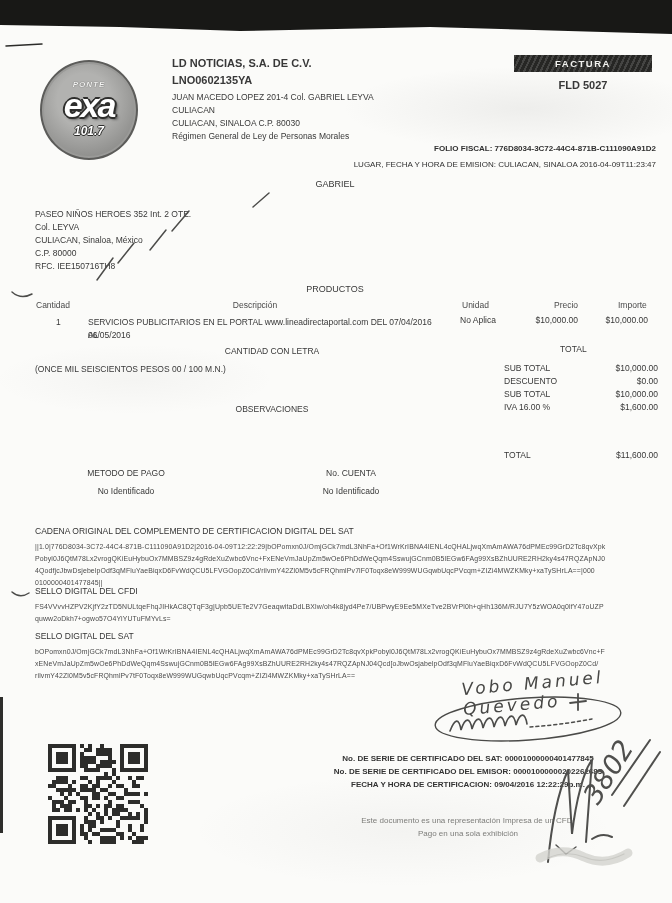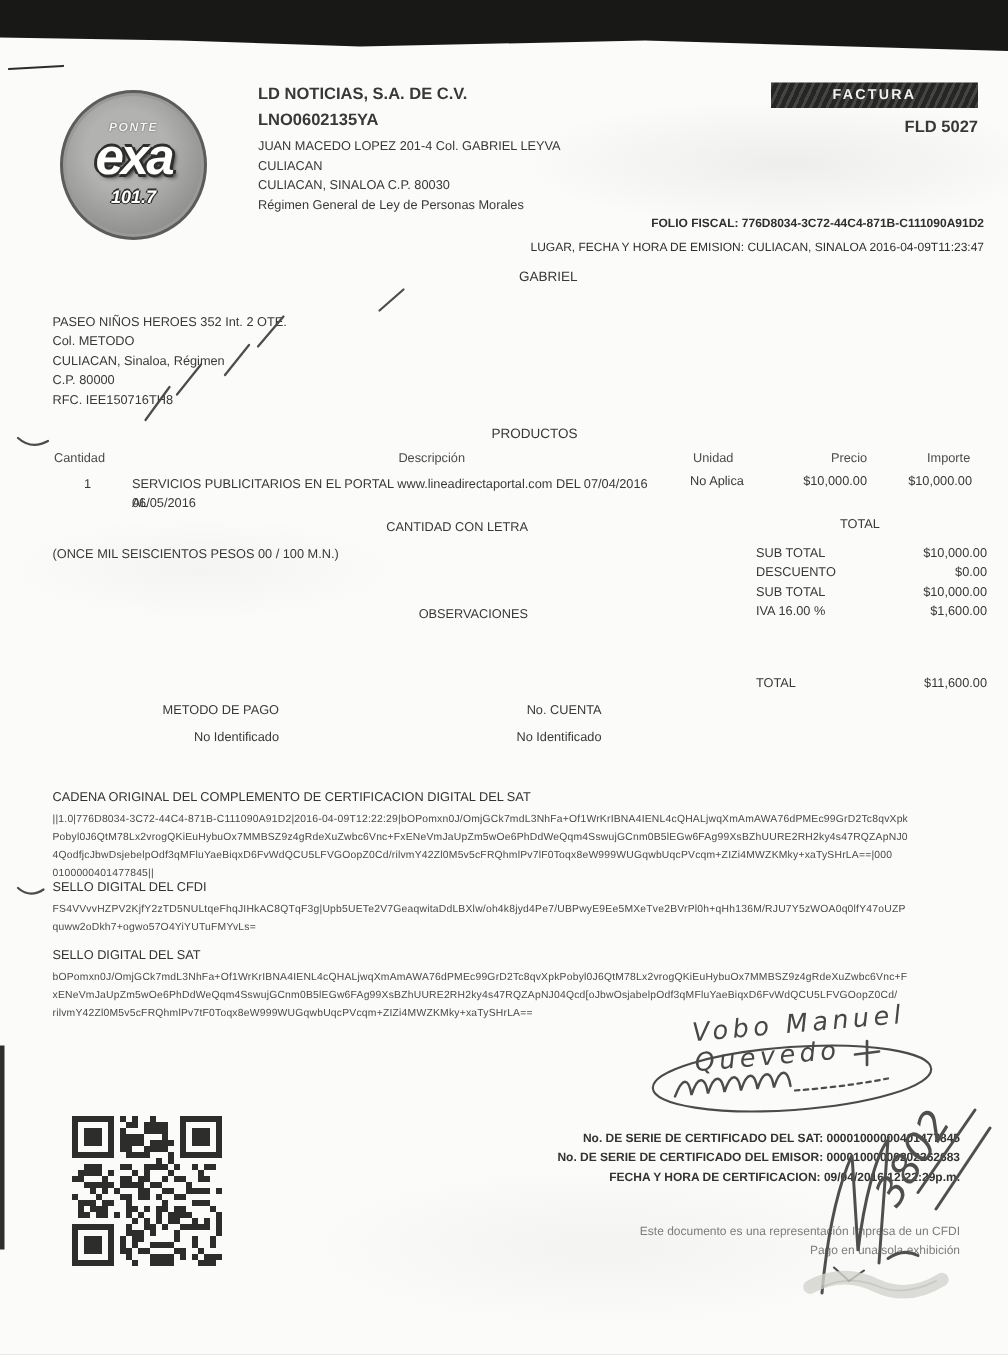--- a/index.html
+++ b/index.html
@@ -5,21 +5,21 @@
   html,body{margin:0;padding:0;background:#d9d9d6;}
   #page{position:relative;width:672px;height:903px;margin:0 auto;overflow:hidden;
     background:
       radial-gradient(ellipse 260px 60px at 78% 12%, rgba(120,120,118,.10), transparent 70%),
       radial-gradient(ellipse 200px 50px at 20% 42%, rgba(120,120,118,.05), transparent 70%),
       radial-gradient(ellipse 300px 80px at 60% 92%, rgba(120,120,118,.06), transparent 70%),
       #fbfbf9;
     font-family:"Liberation Sans", sans-serif;color:#383838;}
   .abs{position:absolute;}
   .b{font-weight:bold;}
-  .c{text-align:right;}
+  .c{text-align:center;}
   .r{text-align:right;}
   .s8{font-size:8px;line-height:11px;}
   .s85{font-size:8.5px;line-height:13px;}
   .s9{font-size:9px;line-height:12px;}
   .s11{font-size:11px;line-height:14px;}
   .hash{font-size:6.9px;line-height:11.5px;letter-spacing:.15px;color:#4a4a4a;word-break:break-all;}
   .gray{color:#7d7d7a;}
   #topband{left:0;top:0;width:672px;height:36px;background:#181816;
     clip-path:polygon(0 0,672px 0,672px 34px,430px 27px,240px 31px,120px 27px,0 25px);}
   #factura-badge{left:514px;top:55px;width:138px;height:17px;background:
@@ -62,22 +62,22 @@
   <div class="abs s85" style="left:172px;top:130px;">Régimen General de Ley de Personas Morales</div>
 
   <div id="factura-badge" class="abs">FACTURA</div>
   <div class="abs b c" style="left:514px;top:79px;width:138px;font-size:11px;">FLD 5027</div>
 
   <div class="abs s8 r b" style="left:300px;top:143px;width:356px;font-weight:600;color:#2f2f2f;">FOLIO FISCAL: 776D8034-3C72-44C4-871B-C111090A91D2</div>
   <div class="abs s8 r" style="left:280px;top:159px;width:376px;color:#2f2f2f;">LUGAR, FECHA Y HORA DE EMISION: CULIACAN, SINALOA 2016-04-09T11:23:47</div>
 
   <div class="abs s9 c" style="left:285px;top:178px;width:100px;">GABRIEL</div>
   <div class="abs s85" style="left:35px;top:208px;">PASEO NIÑOS HEROES 352  Int. 2 OTE.</div>
-  <div class="abs s85" style="left:35px;top:221px;">Col. METODO</div>
-  <div class="abs s85" style="left:35px;top:234px;">CULIACAN, Sinaloa, Régimen</div>
+  <div class="abs s85" style="left:35px;top:221px;">Col. LEYVA</div>
+  <div class="abs s85" style="left:35px;top:234px;">CULIACAN, Sinaloa, México</div>
   <div class="abs s85" style="left:35px;top:247px;">C.P. 80000</div>
   <div class="abs s85" style="left:35px;top:260px;">RFC. IEE150716TH8</div>
 
   <div class="abs s9 c" style="left:285px;top:283px;width:100px;">PRODUCTOS</div>
   <div class="abs s85" style="left:36px;top:299px;color:#4a4a4a;">Cantidad</div>
   <div class="abs s85 c" style="left:200px;top:299px;width:110px;color:#4a4a4a;">Descripción</div>
   <div class="abs s85" style="left:462px;top:299px;color:#4a4a4a;">Unidad</div>
   <div class="abs s85" style="left:536px;top:299px;color:#4a4a4a;padding-left:18px;">Precio</div>
   <div class="abs s85" style="left:600px;top:299px;color:#4a4a4a;margin-left:18px;">Importe</div>
 

